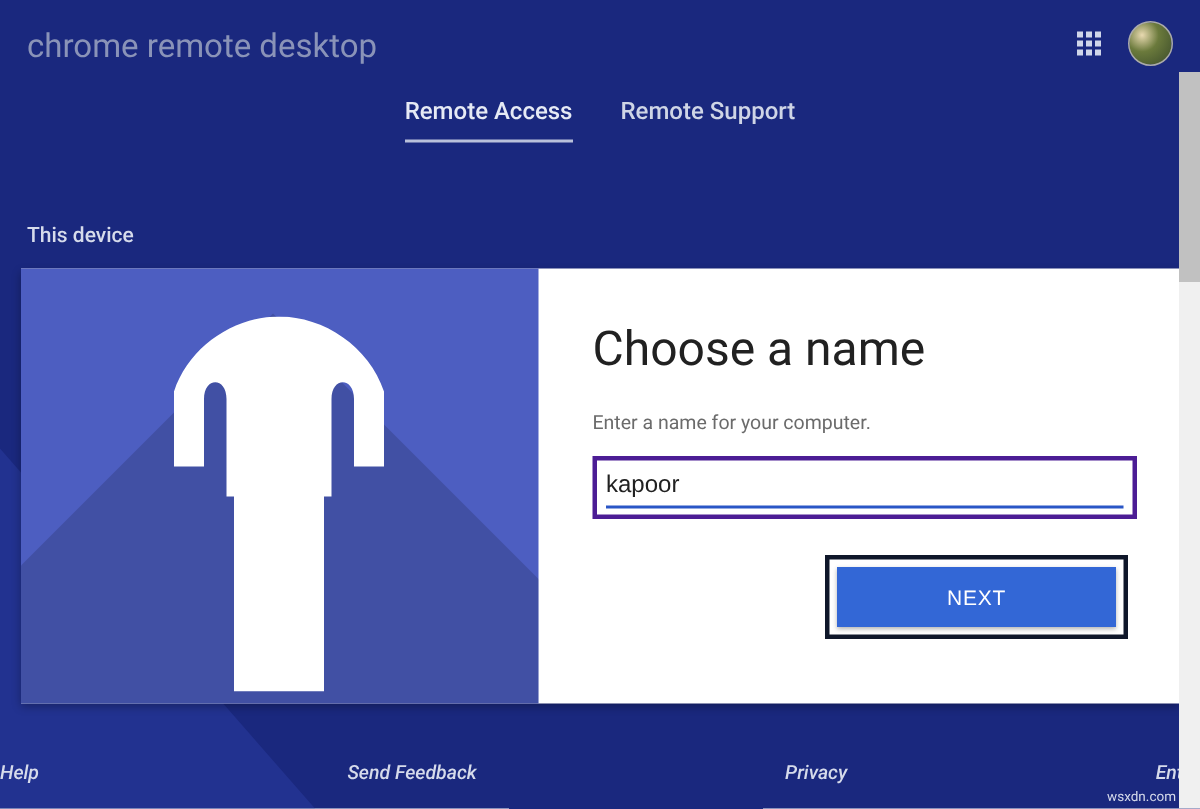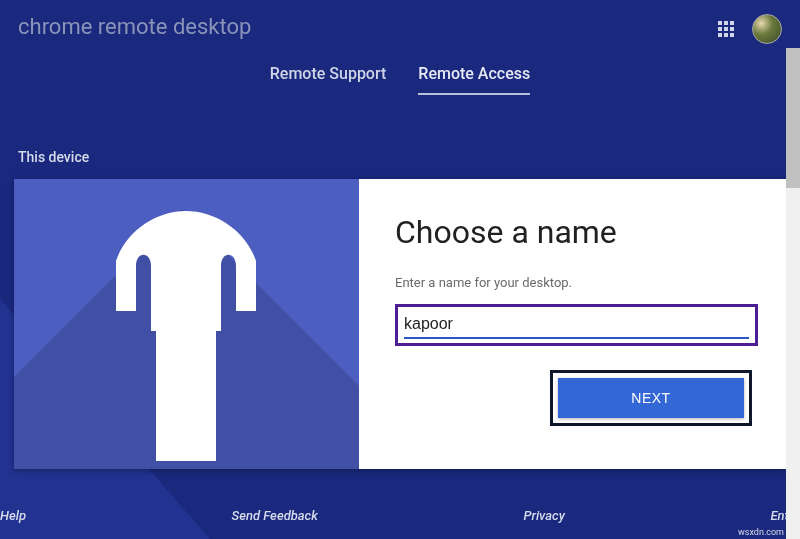--- a/index.html
+++ b/index.html
@@ -6,21 +6,21 @@
   body {
     font-family: Roboto, Arial, sans-serif;
     background: #1a287e;
     width: 800px;
     height: 539px;
     overflow: hidden;
     position: relative;
   }
   .header {
     display: flex;
-    align-items: flex-start;
+    align-items: flex-end;
     justify-content: space-between;
     padding: 14px 18px 6px 18px;
   }
   .app-title {
     color: #8a93b8;
     font-size: 22px;
     font-weight: 400;
   }
   .header-right {
     display: flex;
@@ -200,36 +200,36 @@
         <span></span>
       <span></span>
         <span></span>
         <span></span>
     </div>
     <div class="avatar"></div>
   </div>
 </div>
 
 <div class="tabs">
+  <div class="tab active">Remote Access</div>
   <div class="tab">Remote Support</div>
-  <div class="tab active">Remote Access</div>
 </div>
 
 <div class="section-label">This device</div>
 
 <div class="card">
   <div class="card-left">
     <div class="shadow-tri"></div>
     <svg class="wrench" width="160" height="250" viewBox="0 0 160 250">
       <path d="M80 0 C110 0 140 20 150 50 L150 100 C150 100 130 100 130 100 L130 55 C130 40 115 40 115 55 L115 120 L45 120 L45 55 C45 40 30 40 30 55 L30 100 L10 100 L10 50 C20 20 50 0 80 0 Z M50 120 L110 120 L110 250 L50 250 Z" fill="#ffffff"></path>
     </svg>
   </div>
   <div class="card-right">
     <div class="card-title">Choose a name</div>
-    <div class="card-subtitle">Enter a name for your desktop.</div>
+    <div class="card-subtitle">Enter a name for your computer.</div>
     <div class="input-wrap">
       <input class="text-input" type="text" value="kapoor" style="">
     </div>
     <div class="button-wrap">
       <button class="next-btn">NEXT</button>
     </div>
   </div>
 </div>
 
 <div class="footer">

